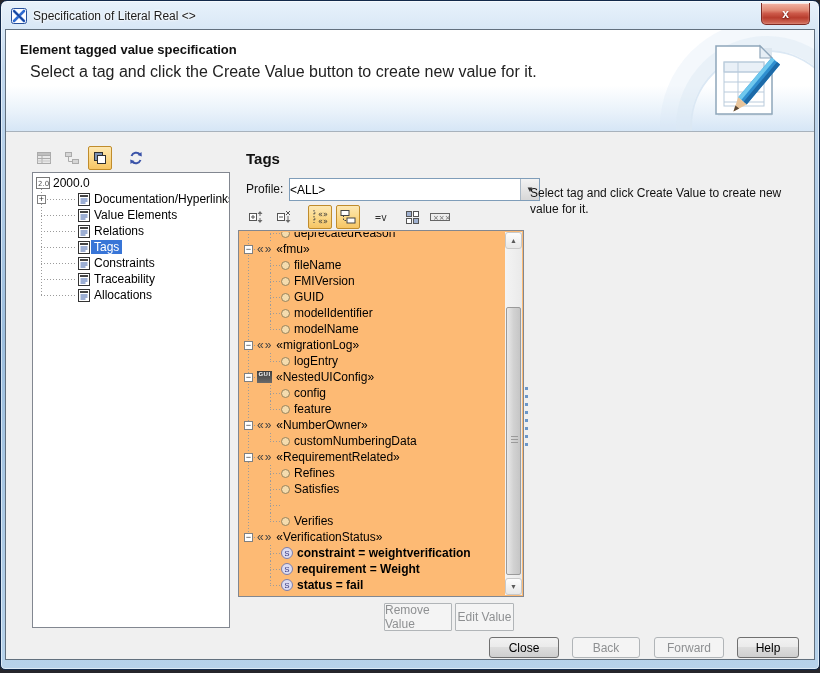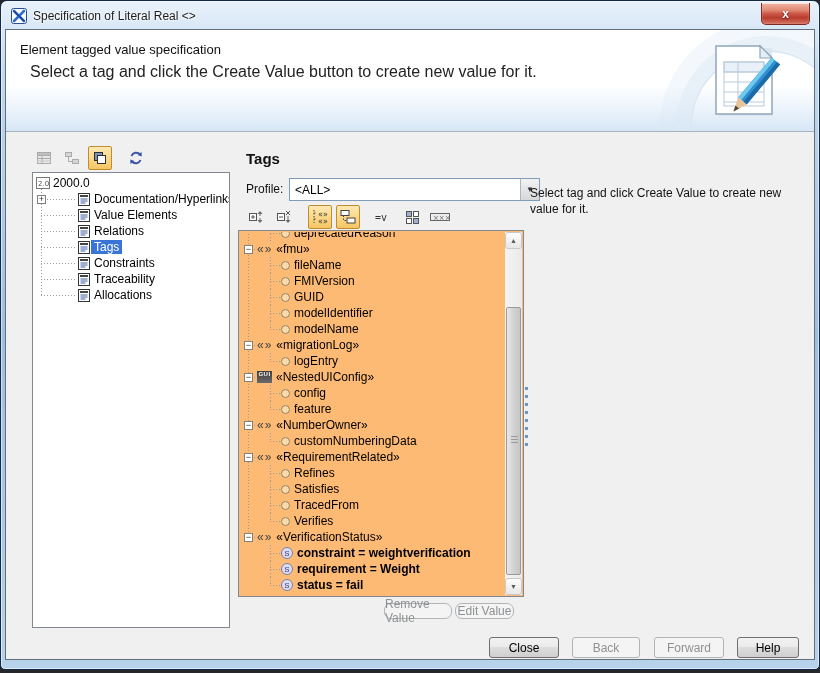--- a/index.html
+++ b/index.html
@@ -21,21 +21,21 @@
   .close-btn span{font-size:12px;font-weight:bold;line-height:1;text-shadow:0 1px 2px rgba(60,0,0,.8);}
 
   
   .dialog-body{position:absolute;left:4px;right:4px;top:28px;bottom:9px;background:#f0f0f0;
     border:1px solid #62707e;overflow:hidden;}
 
   
   .banner{position:absolute;left:0;right:0;top:0;height:101px;
     background:linear-gradient(180deg,#ffffff 0%,#ffffff 55%,#e8f1fa 82%,#d6e6f6 100%);
     border-bottom:1px solid #a8b2bc;overflow:hidden;}
-  .banner-title{position:absolute;left:14px;top:12px;font-size:13px;font-weight:normal;color:#111;}
+  .banner-title{position:absolute;left:14px;top:12px;font-size:13px;font-weight:bold;color:#111;}
   .banner-sub{position:absolute;left:24px;top:33px;font-size:16px;color:#222;}
   .banner-art{position:absolute;right:12px;top:6px;width:108px;height:95px;}
   .banner-arcs{position:absolute;right:-30px;top:20px;width:150px;height:150px;border:2px solid #dbe8f4;
     border-radius:50%;box-shadow:0 0 0 14px rgba(219,232,244,.45), 0 0 0 30px rgba(219,232,244,.3);}
 
   
   .left-toolbar{position:absolute;left:26px;top:116px;height:24px;display:flex;align-items:center;}
   .tbtn{width:22px;height:22px;display:flex;align-items:center;justify-content:center;margin-right:4px;
     border:1px solid transparent;border-radius:2px;}
   .tbtn.active{border:1px solid #c08c2c;background:linear-gradient(180deg,#fde8b4 0%,#fbd98a 50%,#f6c564 100%);}
@@ -51,21 +51,21 @@
   .guide{position:absolute;width:1px;background-image:repeating-linear-gradient(to bottom,#9b9b9b 0 1px,transparent 1px 3px);}
   .hstub{position:absolute;height:1px;background-image:repeating-linear-gradient(to right,#9b9b9b 0 1px,transparent 1px 3px);}
   .expander{position:absolute;width:9px;height:9px;background:#fff;border:1px solid #808080;
     display:flex;align-items:center;justify-content:center;font-size:9px;line-height:7px;color:#333;box-sizing:border-box;}
 
   
   .tags-title{position:absolute;left:240px;top:120px;font-size:15px;font-weight:bold;color:#111;}
   .profile-label{position:absolute;left:240px;top:152px;font-size:12px;color:#111;}
   .combo{position:absolute;left:283px;top:148px;width:249px;height:21px;background:#fff;border:1px solid #7f9db9;
     display:flex;align-items:center;}
-  .combo .val{flex:1;font-size:12px;padding-left:5px;color:#000;}
+  .combo .val{flex:1;font-size:12px;color:#000;}
   .combo .arrow-box{width:18px;height:100%;display:flex;align-items:center;justify-content:center;
     background:linear-gradient(180deg,#f3f3f3,#d7d7d7);border-left:1px solid #aab8c6;}
   .combo .arrow-box span{font-size:8px;color:#333;}
 
   .tags-toolbar{position:absolute;left:238px;top:174px;height:26px;display:flex;align-items:center;}
 
   .hint{position:absolute;left:524px;top:155px;width:278px;font-size:12px;color:#111;line-height:16px;}
 
   
   .tags-panel{position:absolute;left:232px;top:200px;width:284px;height:365px;background:#fdba74;border:1px solid #828790;overflow:hidden;}
@@ -94,21 +94,21 @@
   .sbar .grip{position:absolute;left:4px;width:7px;height:1px;background:#9a9a9a;box-shadow:0 3px 0 #9a9a9a,0 6px 0 #9a9a9a;}
 
   .splitter-dots{position:absolute;left:519px;top:357px;width:3px;height:62px;
     background-image:repeating-linear-gradient(to bottom,#6b96c8 0 3px,transparent 3px 8px);}
 
   
   .btn{position:absolute;height:21px;border:1px solid #707070;border-radius:3px;font-size:12px;color:#000;
     background:linear-gradient(180deg,#f2f2f2 0%,#ebebeb 45%,#dddddd 50%,#cfcfcf 100%);
     display:flex;align-items:center;justify-content:center;cursor:pointer;box-sizing:border-box;}
   .btn.disabled{border-color:#b1b5b8;background:#f4f4f4;color:#8e9092;cursor:default;}
-  .btn.small{height:16px;border-radius:7px;}
+  .btn.small{height:28px;border-radius:1px;}
 </style>
 </head>
 <body>
 
 <div class="frame">
   <div class="titlebar">
     <svg class="title-icon" viewBox="0 0 16 16">
       <rect x="0.5" y="0.5" width="15" height="15" rx="2" fill="#fdfdff" stroke="#27509b"></rect>
       <path d="M3 3 L13 13 M13 3 L3 13" stroke="#2f6bd0" stroke-width="2.6" stroke-linecap="round"></path>
       <path d="M3 3 L13 13" stroke="#1a3f8f" stroke-width="1.2" stroke-linecap="round"></path>
@@ -478,24 +478,20 @@
               <span class="lbl">Refines</span>
             </div>
             <div class="guide" style="left: 30px; top: 256px; height: 16px;"></div>
             <div class="hstub" style="left: 30px; top: 264px; width: 10px;"></div>
             <div class="trow" style="top: 256px; left: 41px;">
               <span class="tagdot"></span>
               <span class="lbl">Satisfies</span>
             </div>
             <div class="guide" style="left: 30px; top: 272px; height: 16px;"></div>
             <div class="hstub" style="left: 30px; top: 280px; width: 10px;"></div>
-            <div class="trow" style="top: 272px; left: 41px;">
-              <span class="tagdot"></span>
-              <span class="lbl">TracedFrom</span>
-            </div>
             <div class="guide" style="left: 30px; top: 288px; height: 8px;"></div>
             <div class="hstub" style="left: 30px; top: 296px; width: 10px;"></div>
             <div class="trow" style="top: 288px; left: 41px;">
               <span class="tagdot"></span>
               <span class="lbl">Verifies</span>
             </div>
             <div class="hstub" style="left: 8px; top: 312px; width: 8px;"></div>
             <div class="expander" style="left: 4px; top: 308px;">−</div>
             <div class="trow" style="top: 304px; left: 17px;">
               <span class="guillemets">«»</span>

